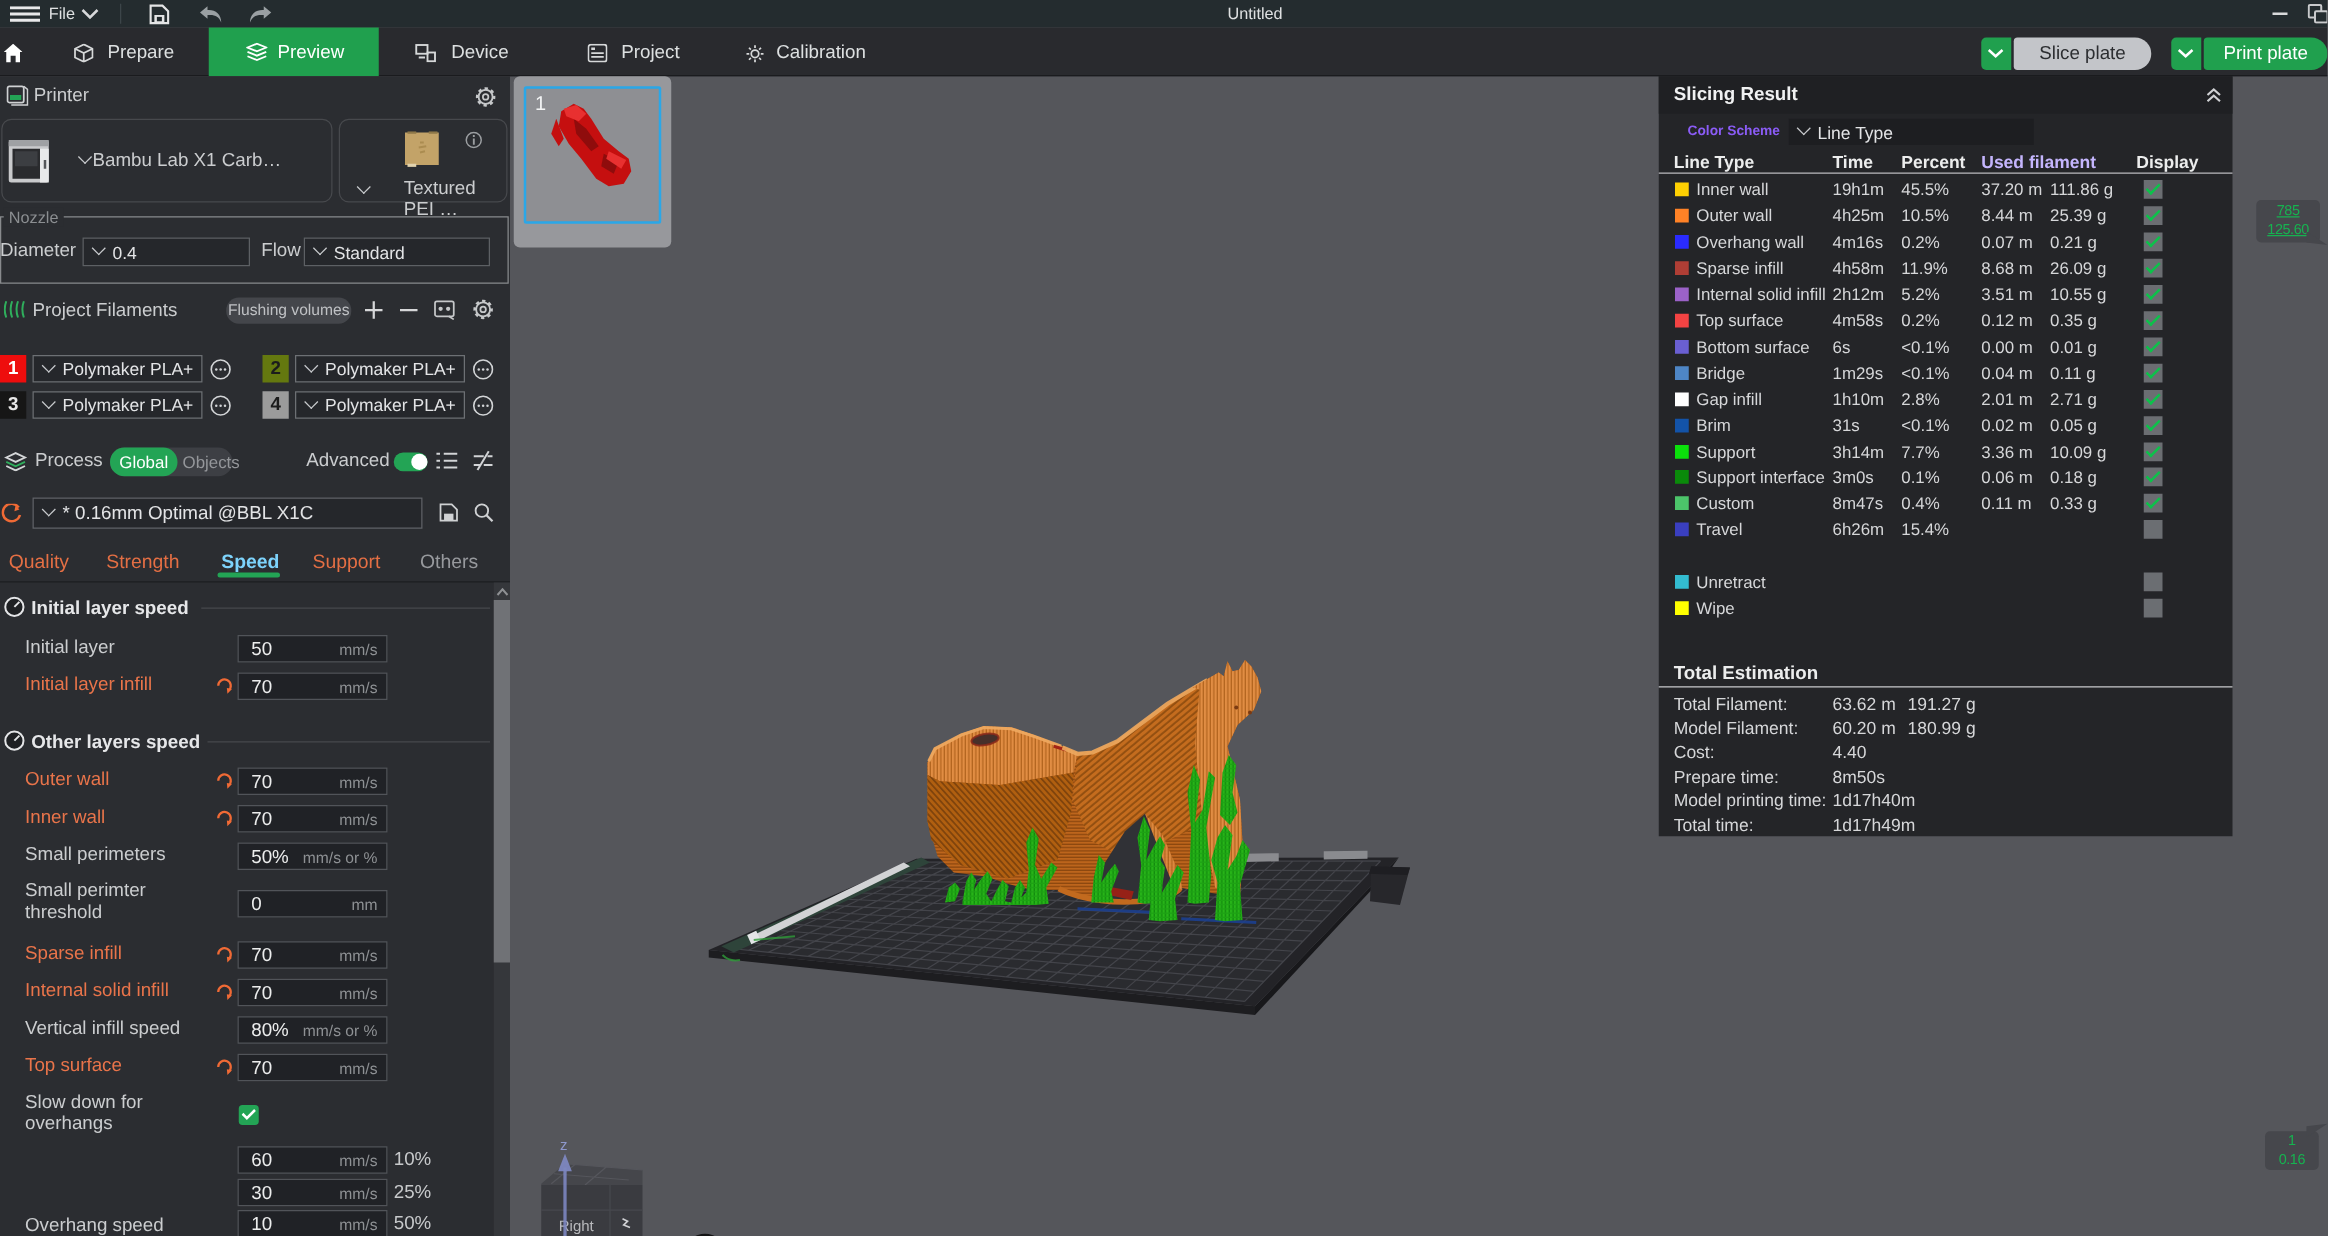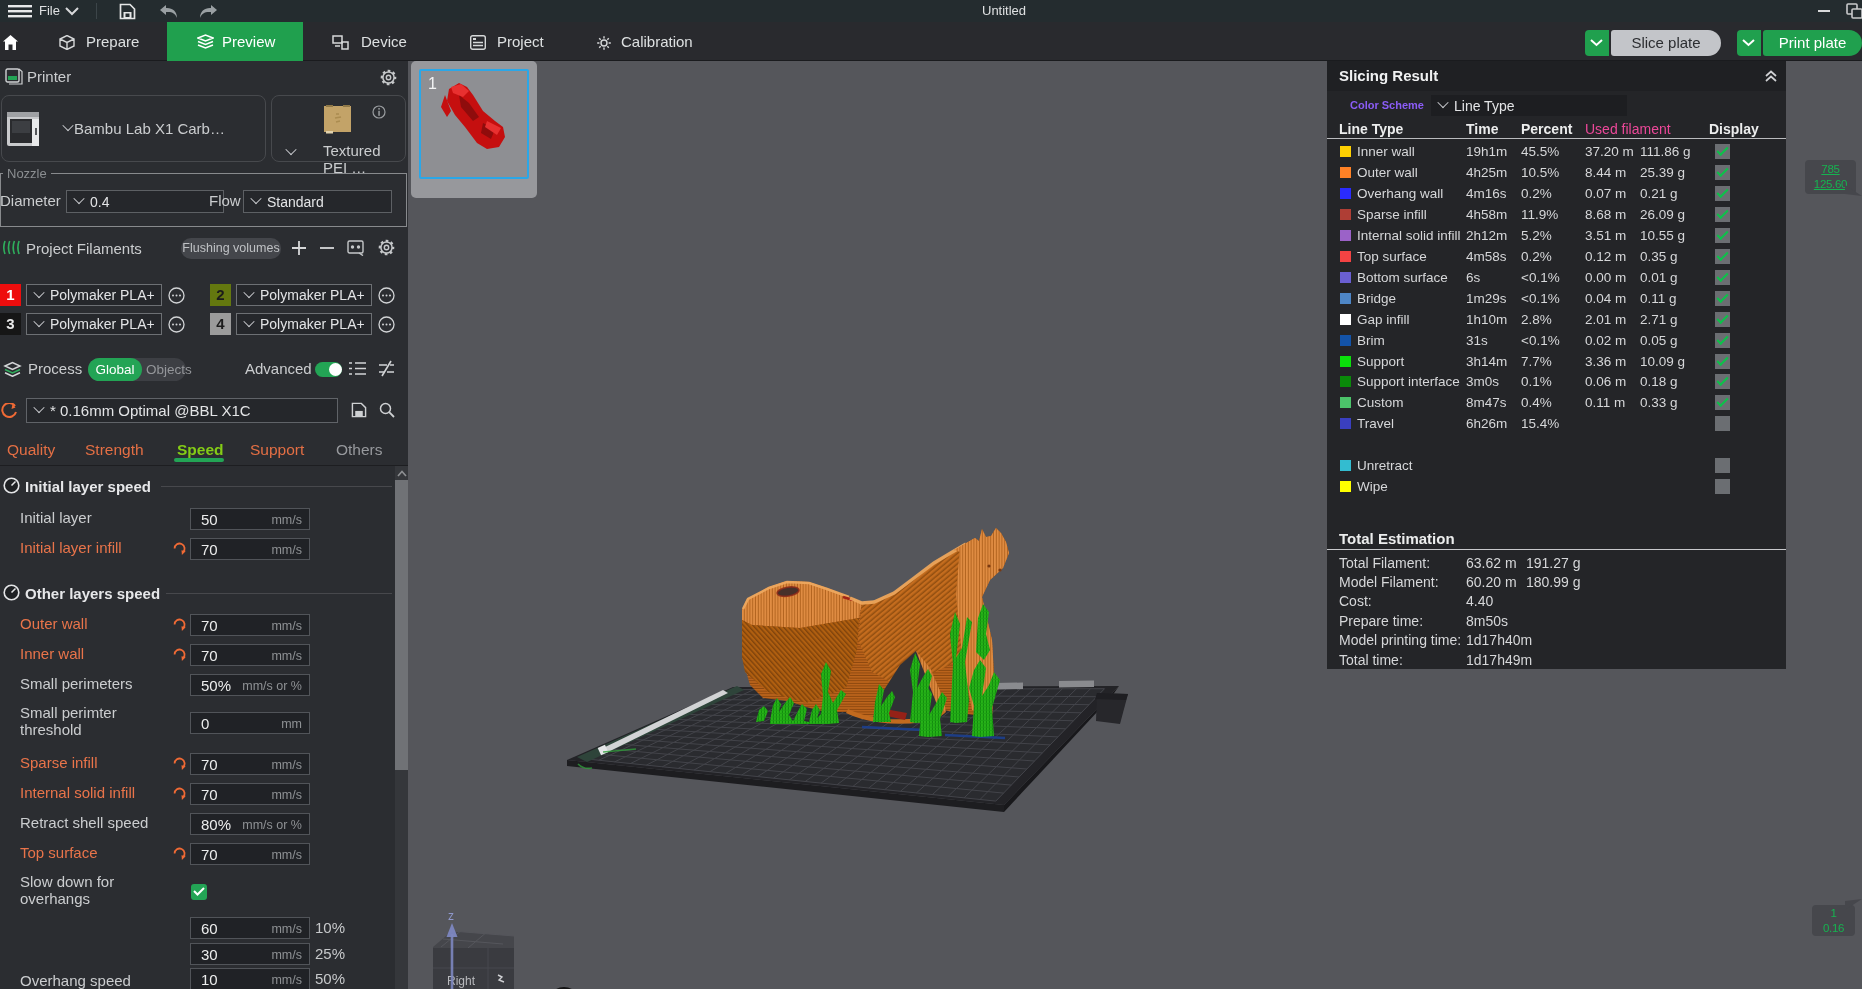--- a/index.html
+++ b/index.html
@@ -240,21 +240,21 @@
 <svg class="abs" style="left:372px;top:44px" width="14" height="14">
         <circle cx="7" cy="7" r="6" fill="none" stroke="#9a9da0" stroke-width="1.2"></circle>
         <rect x="6.3" y="5.8" width="1.5" height="5" fill="#9a9da0"></rect>
         <rect x="6.3" y="3" width="1.5" height="1.6" fill="#9a9da0"></rect>
       </svg>
 <span class="chev abs" style="left:279px;top:86px;"></span>
 <span class="lbl abs" style="left:295px;top:81px;margin-left:28px;">Textured PEI …</span>
 <div class="abs" style="left:0px;top:112px;width:407px;height:54px;border:1px solid #888a8d;"></div>
 <span class="abs" style="left:3px;top:105px;background:#2b2d31;padding:0 4px;color:#8b8e91;font-size:13px;">Nozzle</span>
 <span class="lbl abs" style="left:0px;top:131px;">Diameter</span>
-<div class="combo" style="left:66px;top:129px;width:158px;height:23px;"><span class="chev"></span>0.4</div>
+<div class="combo" style="left:66px;top:129px;width:134px;height:23px;"><span class="chev"></span>0.4</div>
 <span class="lbl abs" style="left:209px;top:131px;">Flow</span>
 <div class="combo" style="left:243px;top:129px;width:149px;height:23px;"><span class="chev"></span>Standard</div>
 <svg class="abs" style="left:3px;top:178px" width="18" height="17" viewBox="0 0 18 17">
         <g fill="none" stroke="#2fae5c" stroke-width="1.6">
           <path d="M2 2 C0.5 6 0.5 11 2 15"></path>
           <path d="M6.7 2 C5.2 6 5.2 11 6.7 15"></path>
           <path d="M11.4 2 C9.9 6 9.9 11 11.4 15"></path>
           <path d="M16.1 2 C14.6 6 14.6 11 16.1 15"></path>
         </g>
       </svg>
@@ -345,21 +345,21 @@
 <svg class="abs" style="left:351px;top:341px" width="16" height="16" viewBox="0 0 17 17">
         <path d="M1.5 1.5 H11 L15.5 6 V15.5 H1.5 Z" fill="none" stroke="#cfd1d3" stroke-width="1.5"></path>
         <rect x="4.5" y="9.5" width="8" height="6" fill="#cfd1d3"></rect>
       </svg>
 <svg class="abs" style="left:379px;top:341px" width="16" height="16">
         <circle cx="6.5" cy="6.5" r="5" fill="none" stroke="#cfd1d3" stroke-width="1.5"></circle>
         <path d="M10.2 10.2 L15 15" stroke="#cfd1d3" stroke-width="1.8"></path>
       </svg>
 <span class="abs" style="left:7px;top:380px;color:#e46f44;font-size:15.5px;font-weight:normal;">Quality</span>
 <span class="abs" style="left:85px;top:380px;color:#e46f44;font-size:15.5px;font-weight:normal;">Strength</span>
-<span class="abs" style="left:177px;top:380px;color:#84cc16;font-size:15.5px;font-weight:bold;">Speed</span>
+<span class="abs" style="left:177px;top:380px;color:#7dd3fc;font-size:15.5px;font-weight:bold;">Speed</span>
 <span class="abs" style="left:250px;top:380px;color:#e46f44;font-size:15.5px;font-weight:normal;">Support</span>
 <span class="abs" style="left:336px;top:380px;color:#97999d;font-size:15.5px;font-weight:normal;">Others</span>
 <div class="abs" style="left:174px;top:397px;width:50px;height:3.5px;background:#23a455;border-radius:2px;"></div>
 <div class="abs" style="left:0;top:404px;width:408px;height:1px;background:#1d1e21;"></div>
 <svg class="abs" style="left:3px;top:416px" width="17" height="17">
         <circle cx="8.5" cy="8.5" r="7.3" fill="#1e2023" stroke="#e4e5e7" stroke-width="1.6"></circle>
         <path d="M8.5 8.5 L12.5 4.5" stroke="#e4e5e7" stroke-width="1.6"></path>
       </svg>
 <span class="grphead" style="top:417px;">Initial layer speed</span>
 <div class="grpline" style="left:161px;top:425px;width:231px;"></div>
@@ -422,21 +422,21 @@
       </div>
 <span class="olbl abs" style="left:20px;top:723px;">Internal solid infill</span>
 <svg class="resetarrow" style="left:172px;top:725px" viewBox="0 0 15 15">
         <path d="M2.6 7.6 A5 5 0 1 1 10.9 11.3" fill="none" stroke="#f06a35" stroke-width="1.8"></path>
         <path d="M13.6 10.2 L9.9 13.9 L9.5 9.3 Z" fill="#f06a35"></path>
       </svg>
 <div class="inputbox" style="top:722px;">
         <span class="val">70</span>
         <span class="unit">mm/s</span>
       </div>
-<span class="lbl abs" style="left:20px;top:753px;">Retract shell speed</span>
+<span class="lbl abs" style="left:20px;top:753px;">Vertical infill speed</span>
 <div class="inputbox" style="top:752px;">
         <span class="val">80%</span>
         <span class="unit">mm/s or %</span>
       </div>
 <span class="olbl abs" style="left:20px;top:783px;">Top surface</span>
 <svg class="resetarrow" style="left:172px;top:785px" viewBox="0 0 15 15">
         <path d="M2.6 7.6 A5 5 0 1 1 10.9 11.3" fill="none" stroke="#f06a35" stroke-width="1.8"></path>
         <path d="M13.6 10.2 L9.9 13.9 L9.5 9.3 Z" fill="#f06a35"></path>
       </svg>
 <div class="inputbox" style="top:782px;">
@@ -493,21 +493,21 @@
 <div id="rightpanel">
 <div id="rphead">Slicing Result</div>
 <svg class="abs" style="left:437px;top:8px" width="14" height="14">
         <path d="M2 7 L7 2.5 L12 7 M2 12 L7 7.5 L12 12" stroke="#cfd0d3" stroke-width="1.7" fill="none"></path>
       </svg>
 <span class="abs" style="left:23px;top:38px;color:#8b5cf6;font-size:11px;font-weight:bold;">Color Scheme</span>
 <div class="combo" style="left:104px;top:34px;width:196px;height:21px;background:#1d1e21;border:none;font-size:14px;"><span class="chev"></span>Line Type</div>
 <span class="abs" style="left:12px;top:60px;color:#eceded;font-size:14px;font-weight:bold;">Line Type</span>
 <span class="abs" style="left:139px;top:60px;color:#eceded;font-size:14px;font-weight:bold;">Time</span>
 <span class="abs" style="left:194px;top:60px;color:#eceded;font-size:14px;font-weight:bold;">Percent</span>
-<span class="abs" style="left:258px;top:60px;color:#ec4899;font-size:14px;font-weight:normal;">Used filament</span>
+<span class="abs" style="left:258px;top:60px;color:#c4b5fd;font-size:14px;font-weight:bold;">Used filament</span>
 <span class="abs" style="left:382px;top:60px;color:#eceded;font-size:14px;font-weight:bold;">Display</span>
 <div class="abs" style="left:0;top:77px;width:459px;height:1px;background:#babbbe;"></div>
 <div class="rrow" style="top:80.2px;">
         <span class="sw" style="background:#fed002;"></span>
         <span class="rl">Inner wall</span>
         <span class="rc1">19h1m</span>
         <span class="rc2">45.5%</span>
         <span class="rc3">37.20 m</span>
         <span class="rc4">111.86 g</span>
         <span class="cbx on"></span>

